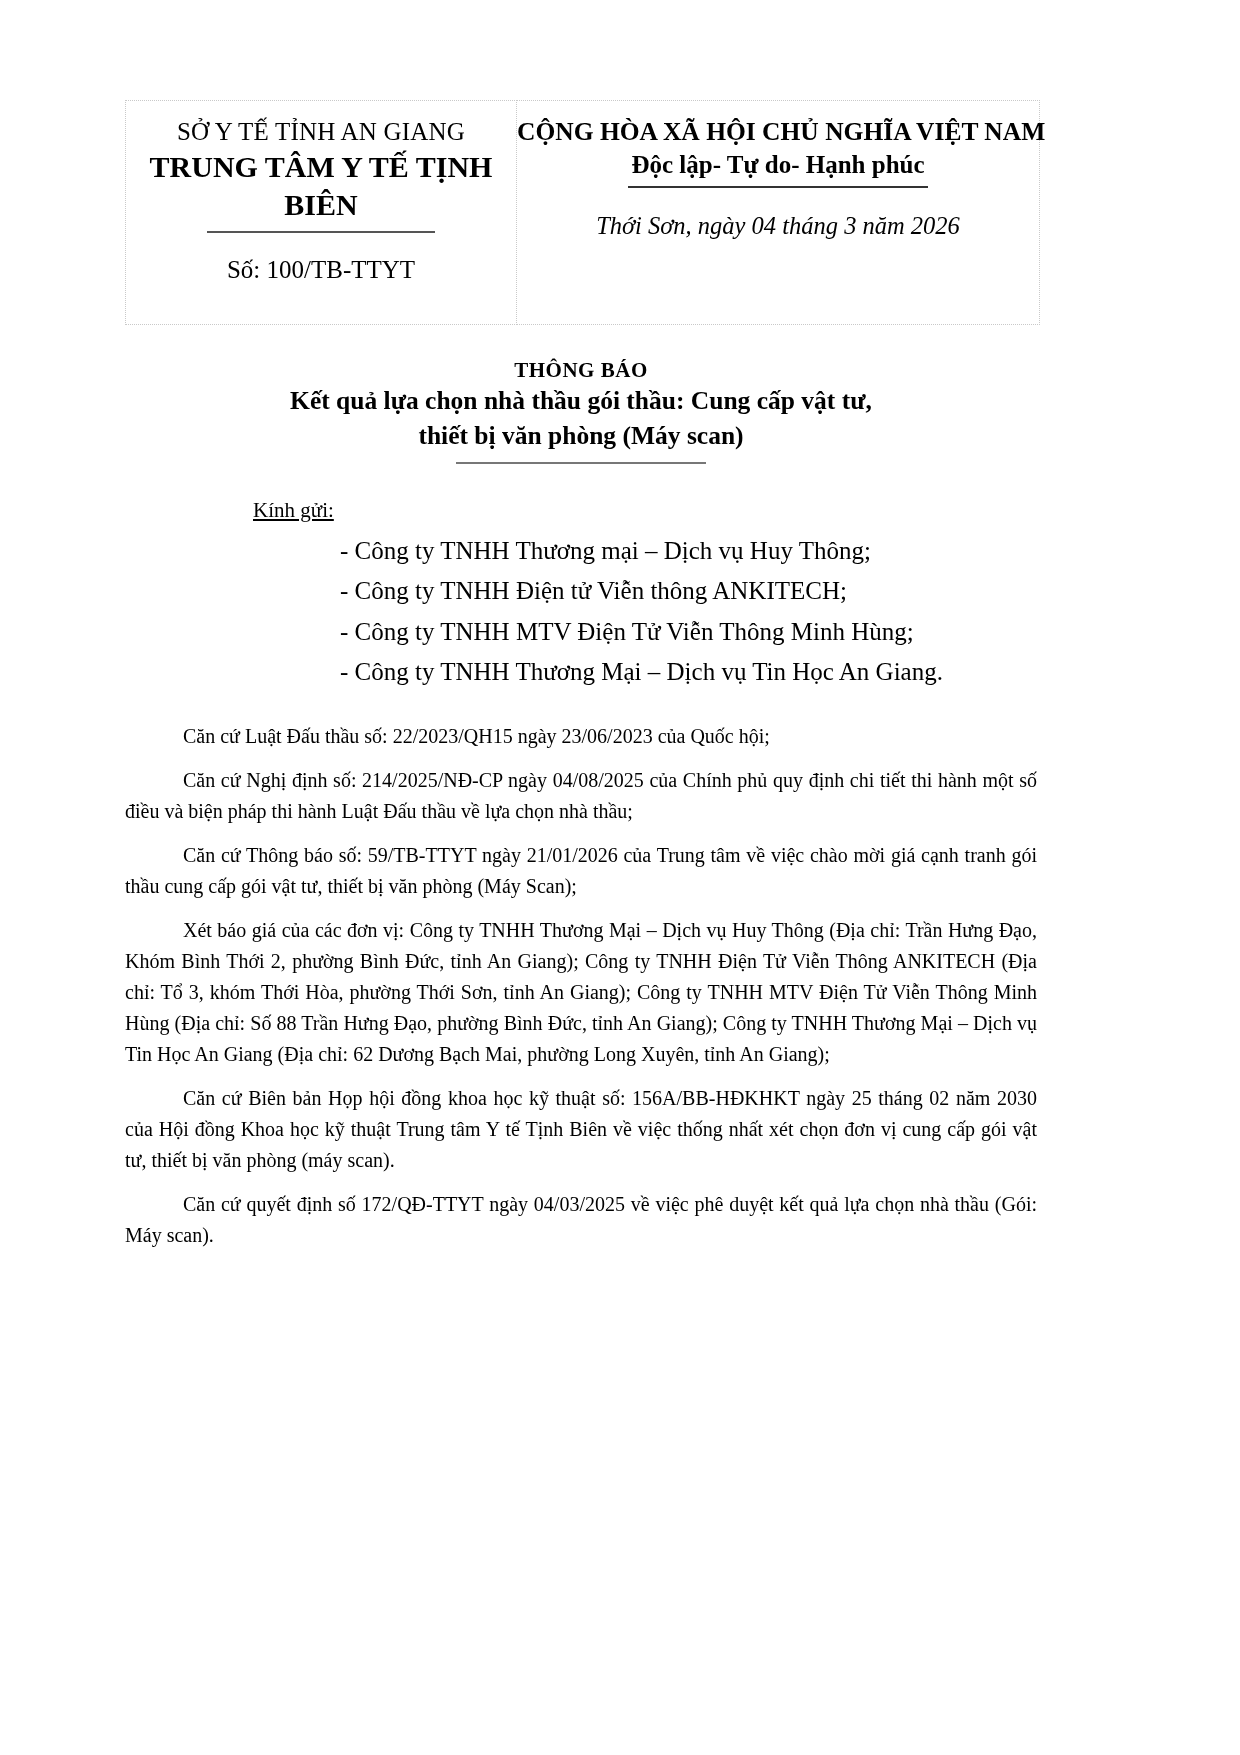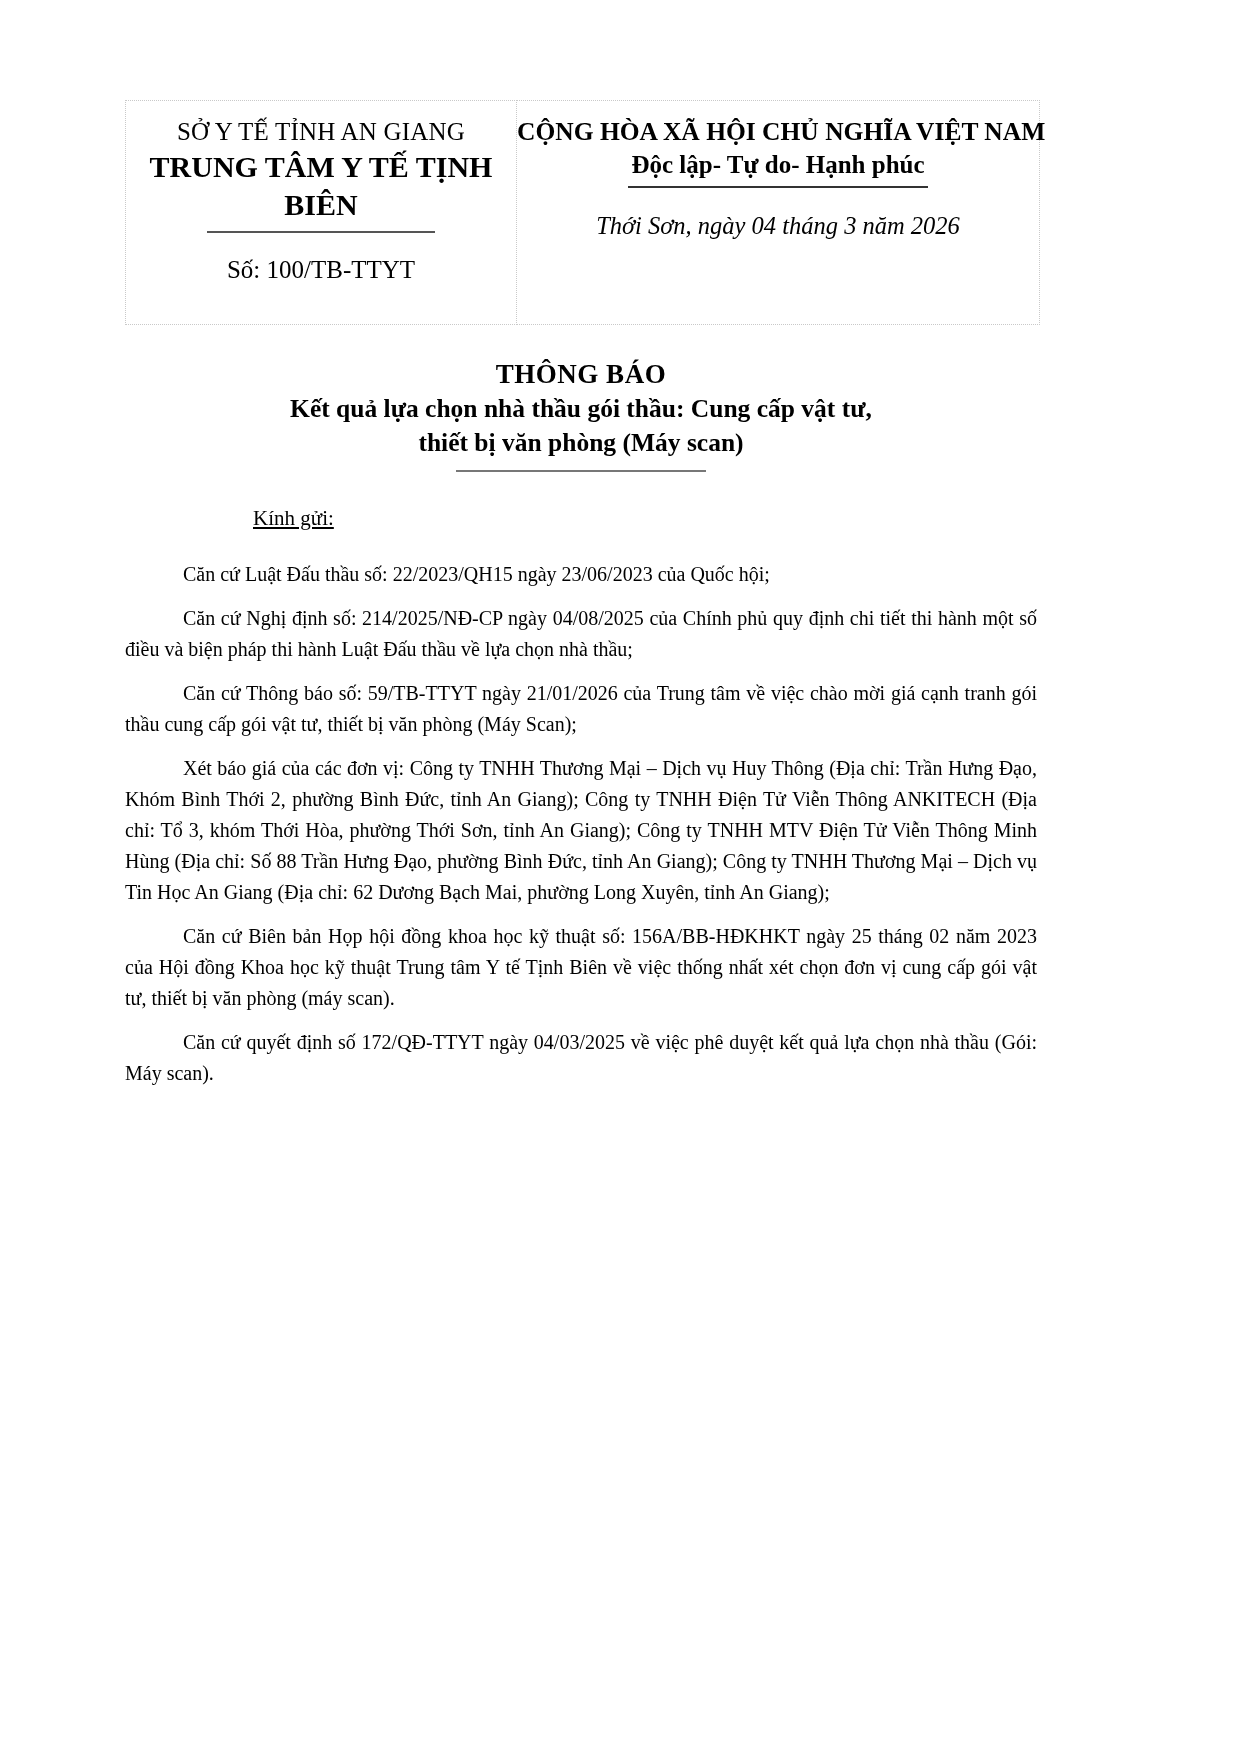--- a/index.html
+++ b/index.html
@@ -95,21 +95,21 @@
     padding-top: 24px;
     padding-bottom: 40px;
   }
 
   
   .title-block {
     margin-top: 32px;
     text-align: center;
   }
   .title-main {
-    font-size: 27px;
+    font-size: 21px;
     font-weight: bold;
     letter-spacing: 0.5px;
     line-height: 1.3;
   }
   .title-sub {
     font-size: 25.5px;
     font-weight: bold;
     line-height: 1.35;
     padding: 0 60px;
   }
@@ -177,24 +177,30 @@
       </table>
 
     <div class="title-block">
       <div class="title-main">THÔNG BÁO</div>
       <div class="title-sub">Kết quả lựa chọn nhà thầu gói thầu: Cung cấp vật tư,</div>
       <div class="title-sub">thiết bị văn phòng (Máy scan)</div>
       <div class="rule-title"></div>
     </div>
 
     <div class="kinh-gui">Kính gửi:</div>
+    <div class="recipient-list">
+      <div class="recipient-item">- Công ty TNHH Thương mại – Dịch vụ Huy Thông;</div>
+      <div class="recipient-item">- Công ty TNHH Điện tử Viễn thông ANKITECH;</div>
+      <div class="recipient-item">- Công ty TNHH MTV Điện Tử Viễn Thông Minh Hùng;</div>
+      <div class="recipient-item">- Công ty TNHH Thương Mại – Dịch vụ Tin Học An Giang.</div>
+    </div>
 
     <div class="body-block">
       <p class="para">Căn cứ Luật Đấu thầu số: 22/2023/QH15 ngày 23/06/2023 của Quốc hội;</p>
       <p class="para">Căn cứ Nghị định số: 214/2025/NĐ-CP ngày 04/08/2025 của Chính phủ quy định chi tiết thi hành một số điều và biện pháp thi hành Luật Đấu thầu về lựa chọn nhà thầu;</p>
       <p class="para">Căn cứ Thông báo số: 59/TB-TTYT ngày 21/01/2026 của Trung tâm về việc chào mời giá cạnh tranh gói thầu cung cấp gói vật tư, thiết bị văn phòng (Máy Scan);</p>
       <p class="para">Xét báo giá của các đơn vị: Công ty TNHH Thương Mại – Dịch vụ Huy Thông (Địa chỉ: Trần Hưng Đạo, Khóm Bình Thới 2, phường Bình Đức, tỉnh An Giang); Công ty TNHH Điện Tử Viễn Thông ANKITECH (Địa chỉ: Tổ 3, khóm Thới Hòa, phường Thới Sơn, tỉnh An Giang); Công ty TNHH MTV Điện Tử Viễn Thông Minh Hùng (Địa chỉ: Số 88 Trần Hưng Đạo, phường Bình Đức, tỉnh An Giang); Công ty TNHH Thương Mại – Dịch vụ Tin Học An Giang (Địa chỉ: 62 Dương Bạch Mai, phường Long Xuyên, tỉnh An Giang);</p>
-      <p class="para">Căn cứ Biên bản Họp hội đồng khoa học kỹ thuật số: 156A/BB-HĐKHKT ngày 25 tháng 02 năm 2023 của Hội đồng Khoa học kỹ thuật Trung tâm Y tế Tịnh Biên về việc thống nhất xét chọn đơn vị cung cấp gói vật tư, thiết bị văn phòng (máy scan).</p>
+      <p class="para">Căn cứ Biên bản Họp hội đồng khoa học kỹ thuật số: 156A/BB-HĐKHKT ngày 25 tháng 02 năm 2030 của Hội đồng Khoa học kỹ thuật Trung tâm Y tế Tịnh Biên về việc thống nhất xét chọn đơn vị cung cấp gói vật tư, thiết bị văn phòng (máy scan).</p>
       <p class="para">Căn cứ quyết định số 172/QĐ-TTYT ngày 04/03/2025 về việc phê duyệt kết quả lựa chọn nhà thầu (Gói: Máy scan).</p>
     </div>
 
   </div>
 </div>
 
 </body></html>

